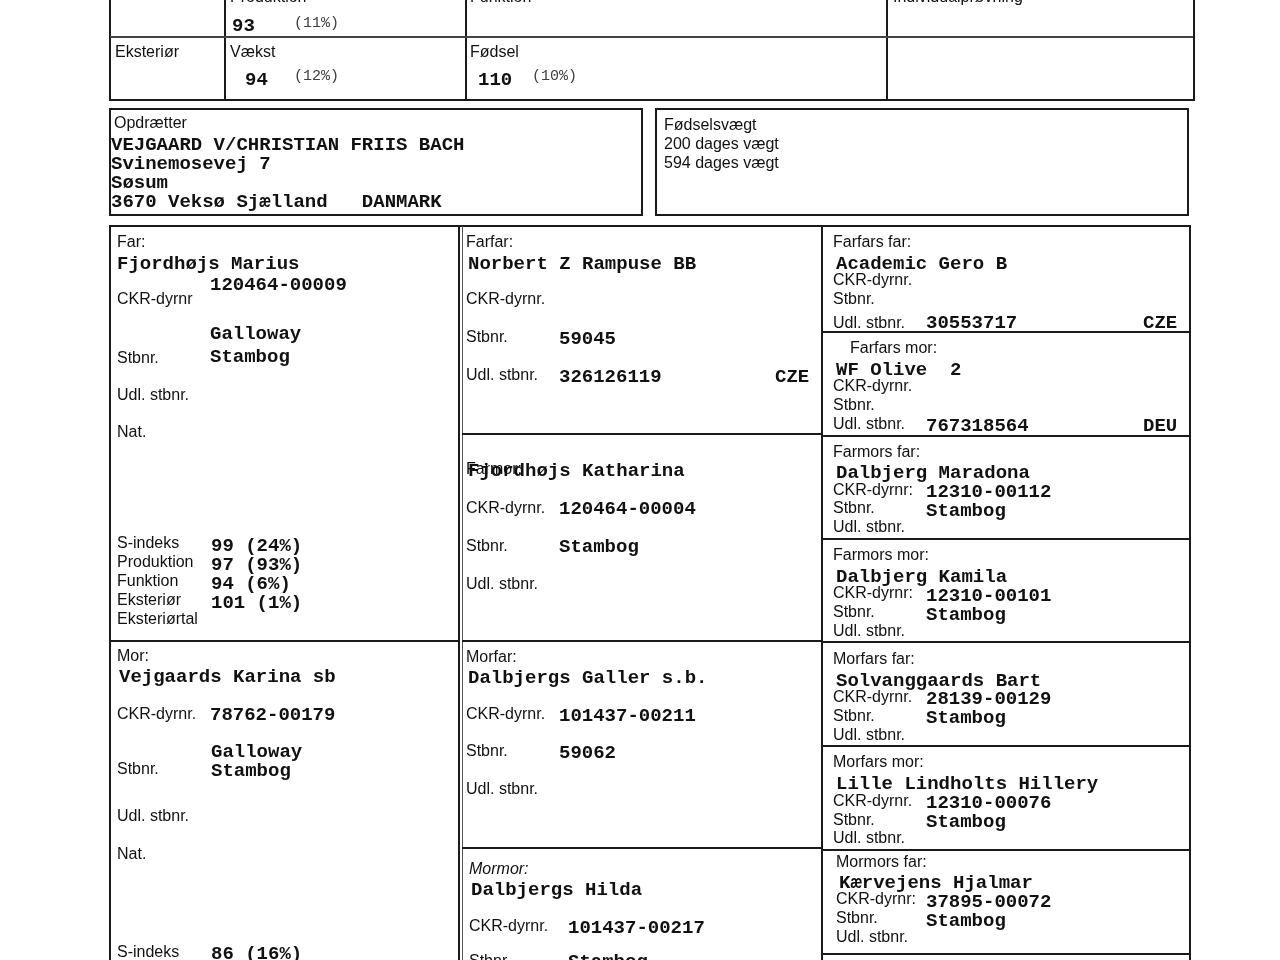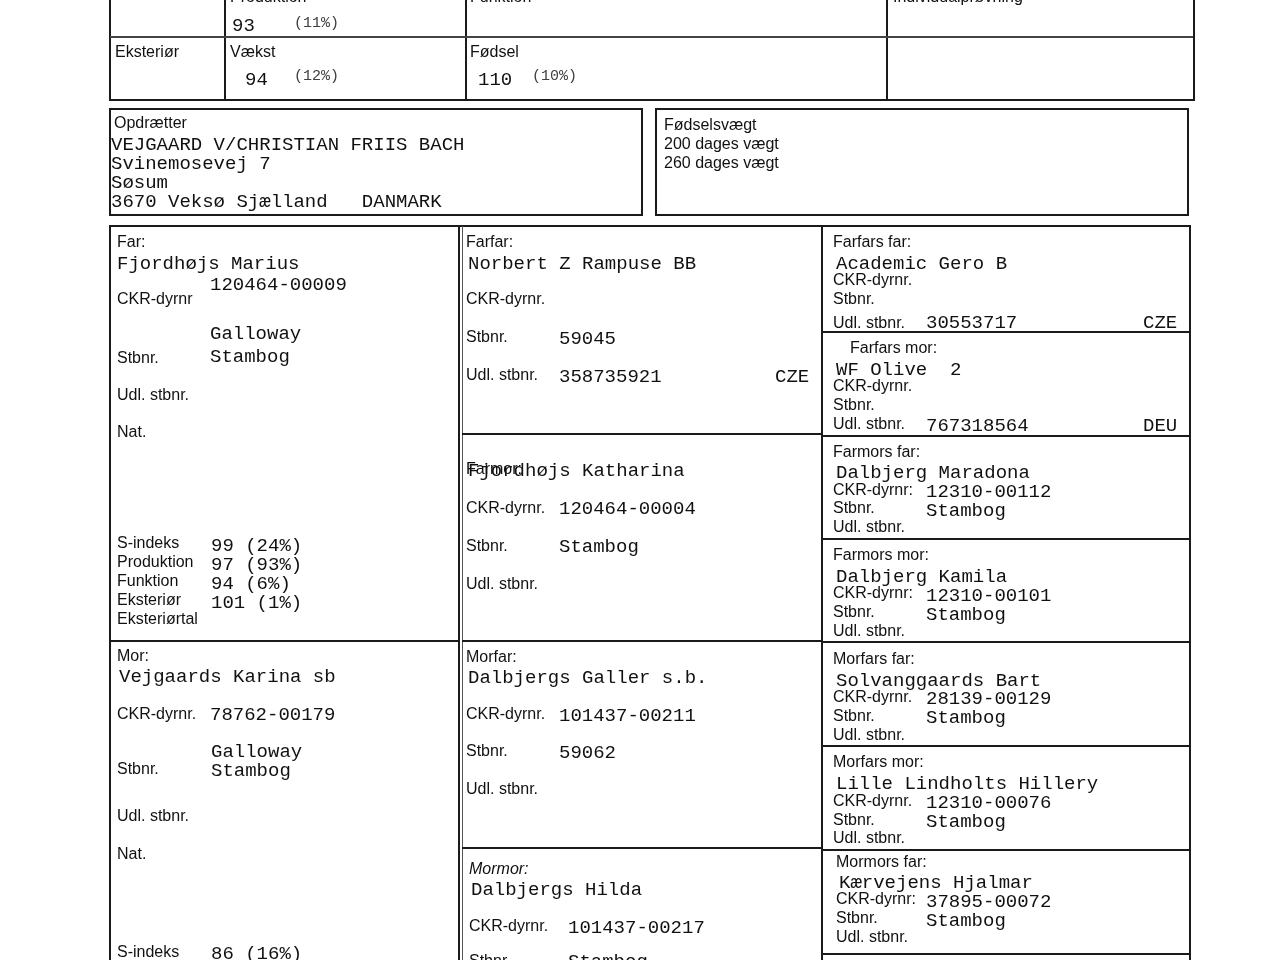--- a/index.html
+++ b/index.html
@@ -1,20 +1,20 @@
 <!DOCTYPE html>
 <html><head>
 <meta charset="utf-8">
 <style>
   html,body{margin:0;padding:0;background:#fff;}
   body{width:1280px;height:960px;position:relative;overflow:hidden;color:#000;
        font-family:"Liberation Sans",sans-serif;}
   .box{position:absolute;border:2px solid #1a1a1a;box-sizing:border-box;background:#fff;}
   .lbl{position:absolute;font-family:"Liberation Sans",sans-serif;font-size:16px;line-height:18px;color:#111;white-space:nowrap;}
-  .mono{position:absolute;font-family:"Liberation Mono",monospace;font-weight:normal;font-size:19px;line-height:20px;color:#111;white-space:pre;}
+  .mono{position:absolute;font-family:"Liberation Mono",monospace;font-weight:bold;font-size:19px;line-height:20px;color:#111;white-space:pre;}
   .mono-l{position:absolute;font-family:"Liberation Mono",monospace;font-size:15px;line-height:16px;color:#404040;white-space:pre;}
   .vline{position:absolute;background:#1a1a1a;width:2px;}
   .hline{position:absolute;background:#1a1a1a;height:2px;}
 </style>
 </head>
 <body>
 
 <div class="box" style="left:109px;top:-4px;width:1086px;height:105px;"></div>
 <div class="vline" style="left:224px;top:0;height:99px;"></div>
 <div class="vline" style="left:465px;top:0;height:99px;"></div>
@@ -38,21 +38,21 @@
 <div class="box" style="left:109px;top:108px;width:534px;height:108px;"></div>
 <div class="lbl" style="left:114px;top:114px;">Opdrætter</div>
 <div class="mono" style="left:111px;top:135px;">VEJGAARD V/CHRISTIAN FRIIS BACH</div>
 <div class="mono" style="left:111px;top:154px;">Svinemosevej 7</div>
 <div class="mono" style="left:111px;top:173px;">Søsum</div>
 <div class="mono" style="left:111px;top:192px;">3670 Veksø Sjælland   DANMARK</div>
 
 <div class="box" style="left:655px;top:108px;width:534px;height:108px;"></div>
 <div class="lbl" style="left:664px;top:116px;">Fødselsvægt</div>
 <div class="lbl" style="left:664px;top:135px;">200 dages vægt</div>
-<div class="lbl" style="left:664px;top:154px;">260 dages vægt</div>
+<div class="lbl" style="left:664px;top:154px;">594 dages vægt</div>
 
 <div class="box" style="left:109px;top:225px;width:1082px;height:745px;"></div>
 
 <div class="vline" style="left:458px;top:226px;height:740px;"></div>
 <div class="vline" style="left:462px;top:226px;height:740px;width:1px;background:#555;"></div>
 <div class="vline" style="left:821px;top:226px;height:740px;"></div>
 
 <div class="hline" style="left:110px;top:640px;width:350px;"></div>
 
 <div class="hline" style="left:462px;top:433px;width:360px;"></div>
@@ -102,21 +102,21 @@
   <div class="mono" style="left:211px;top:944px;">86 (16%)</div>
 </div>
 
 <div>
   <div class="lbl" style="left:466px;top:233px;">Farfar:</div>
   <div class="mono" style="left:468px;top:254px;">Norbert Z Rampuse BB</div>
   <div class="lbl" style="left:466px;top:290px;">CKR-dyrnr.</div>
   <div class="lbl" style="left:466px;top:328px;">Stbnr.</div>
   <div class="mono" style="left:559px;top:329px;">59045</div>
   <div class="lbl" style="left:466px;top:366px;">Udl. stbnr.</div>
-  <div class="mono" style="left:559px;top:367px;">358735921</div>
+  <div class="mono" style="left:559px;top:367px;">326126119</div>
   <div class="mono" style="left:775px;top:367px;">CZE</div>
 </div>
 
 <div>
   <div class="lbl" style="left:466px;top:441px;margin-top:19px;">Farmor:</div>
   <div class="mono" style="left:468px;top:461px;">Fjordhøjs Katharina</div>
   <div class="lbl" style="left:466px;top:499px;">CKR-dyrnr.</div>
   <div class="mono" style="left:559px;top:499px;">120464-00004</div>
   <div class="lbl" style="left:466px;top:537px;">Stbnr.</div>
   <div class="mono" style="left:559px;top:537px;">Stambog</div>

